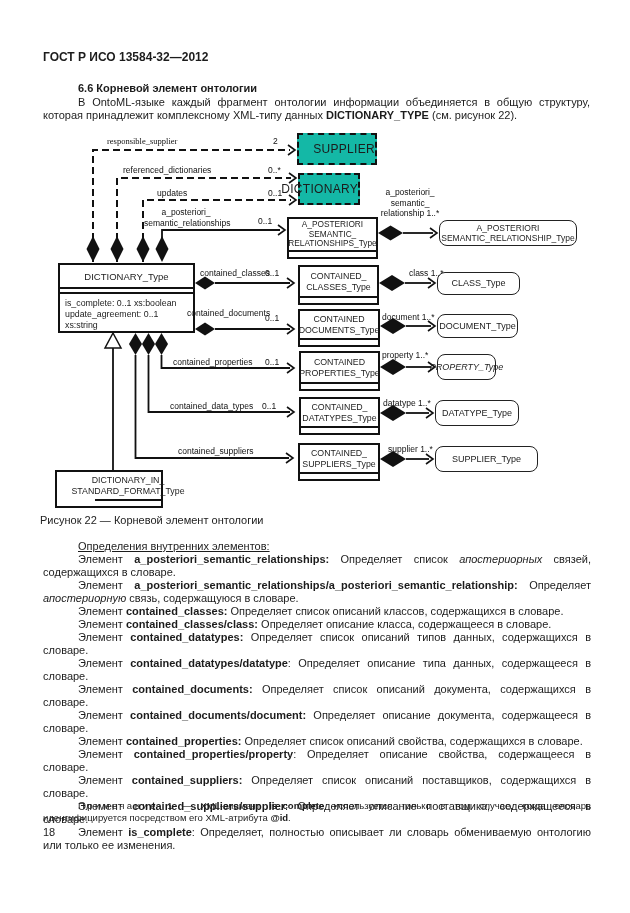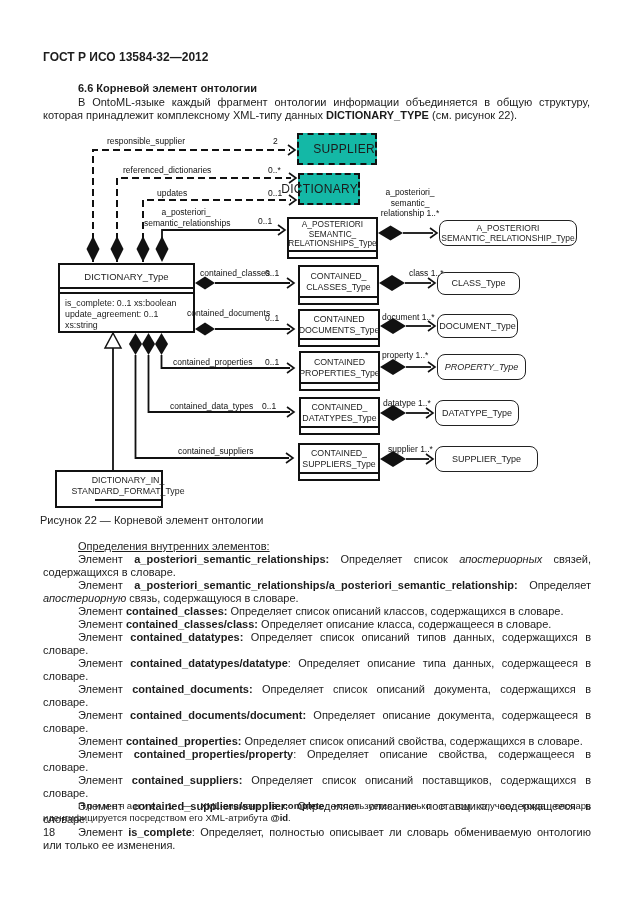--- a/index.html
+++ b/index.html
@@ -157,21 +157,21 @@
       <span>DOCUMENT_Type</span>
     </div>
 
   <div class="ubox" style="left:259px;top:223px;width:81px;height:40px;">
     <div class="uname">
       <div>CONTAINED</div>
       <div>PROPERTIES_Type</div>
     </div>
     <div class="ustrip"></div>
   </div>
-  <div class="rbox" style="left:397px;top:226px;width:89px;height:26px;font-style:italic;">
+  <div class="rbox" style="left:397px;top:226px;width:59px;height:26px;font-style:italic;">
       <span>PROPERTY_Type</span>
     </div>
 
   <div class="ubox" style="left:259px;top:269px;width:81px;height:38px;">
     <div class="uname">
       <div>CONTAINED_</div>
       <div>DATATYPES_Type</div>
     </div>
     <div class="ustrip"></div>
   </div>
@@ -191,21 +191,21 @@
     </div>
 
   <div class="ubox" style="left:15px;top:342px;width:108px;height:38px;padding-left:38px;">
     <div class="uname">
       <div>DICTIONARY_IN_</div>
       <div>STANDARD_FORMAT_Type</div>
     </div>
     <div class="ustrip"></div>
   </div>
 
-  <div class="dlabel" style="left:67px;top:8px;">responsible_supplier</div>
+  <div class="dlabel" style="left:67px;top:8px;font-family:Liberation Serif, serif;">responsible_supplier</div>
   <div class="dlabel" style="left:233px;top:8px;">2</div>
   <div class="dlabel" style="left:83px;top:37px;">referenced_dictionaries</div>
   <div class="dlabel" style="left:228px;top:37px;">0..*</div>
   <div class="dlabel" style="left:117px;top:60px;">updates</div>
   <div class="dlabel" style="left:228px;top:60px;">0..1</div>
   <div class="dlabel center" style="left:104px;top:79px;width:84px;">
     <div>a_posteriori_</div>
     <div>semantic_relationships</div>
   </div>
   <div class="dlabel" style="left:218px;top:88px;">0..1</div>

